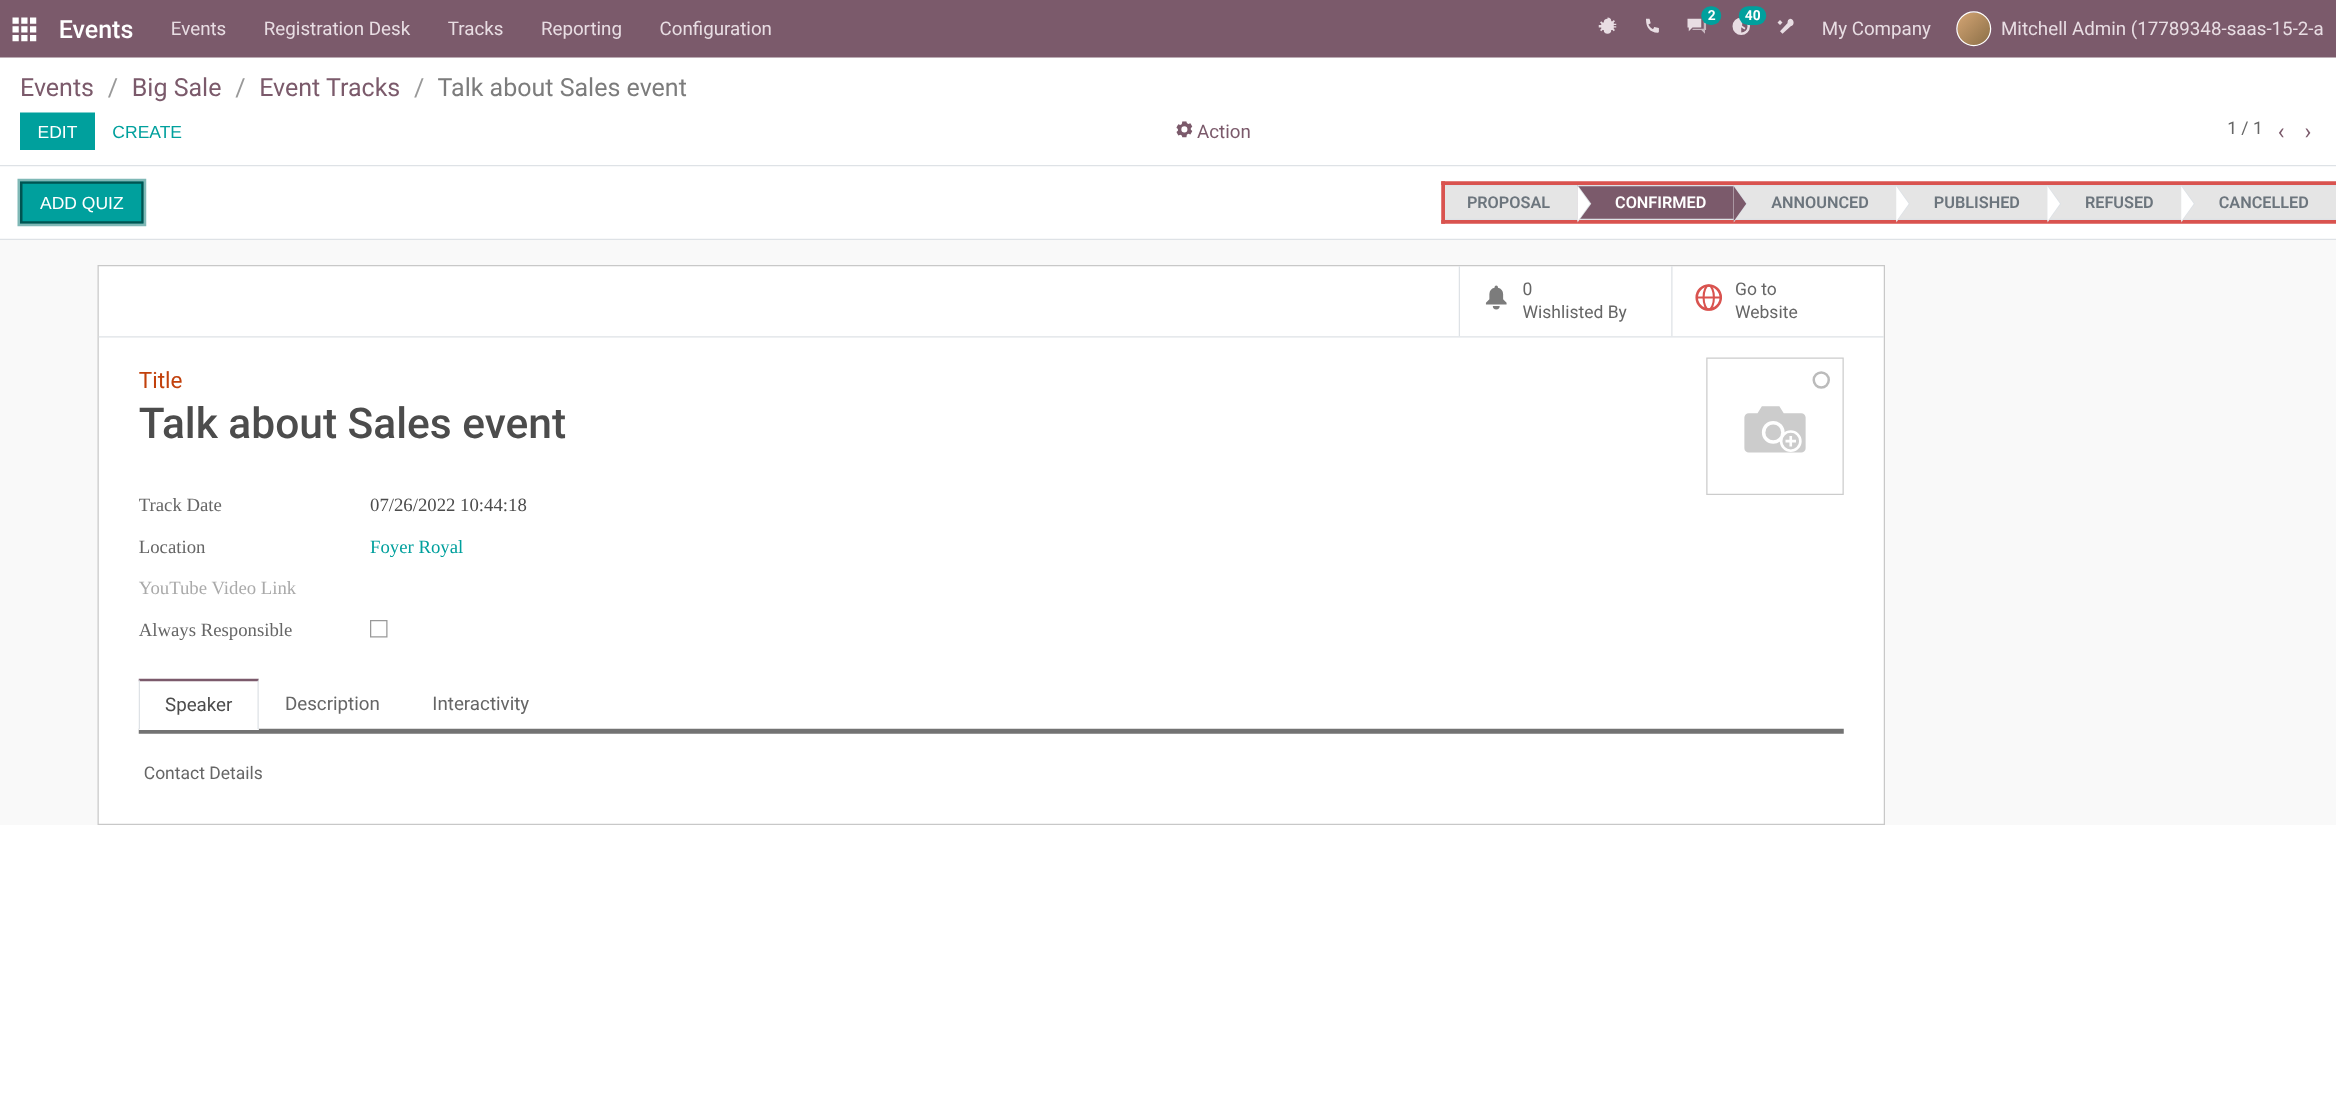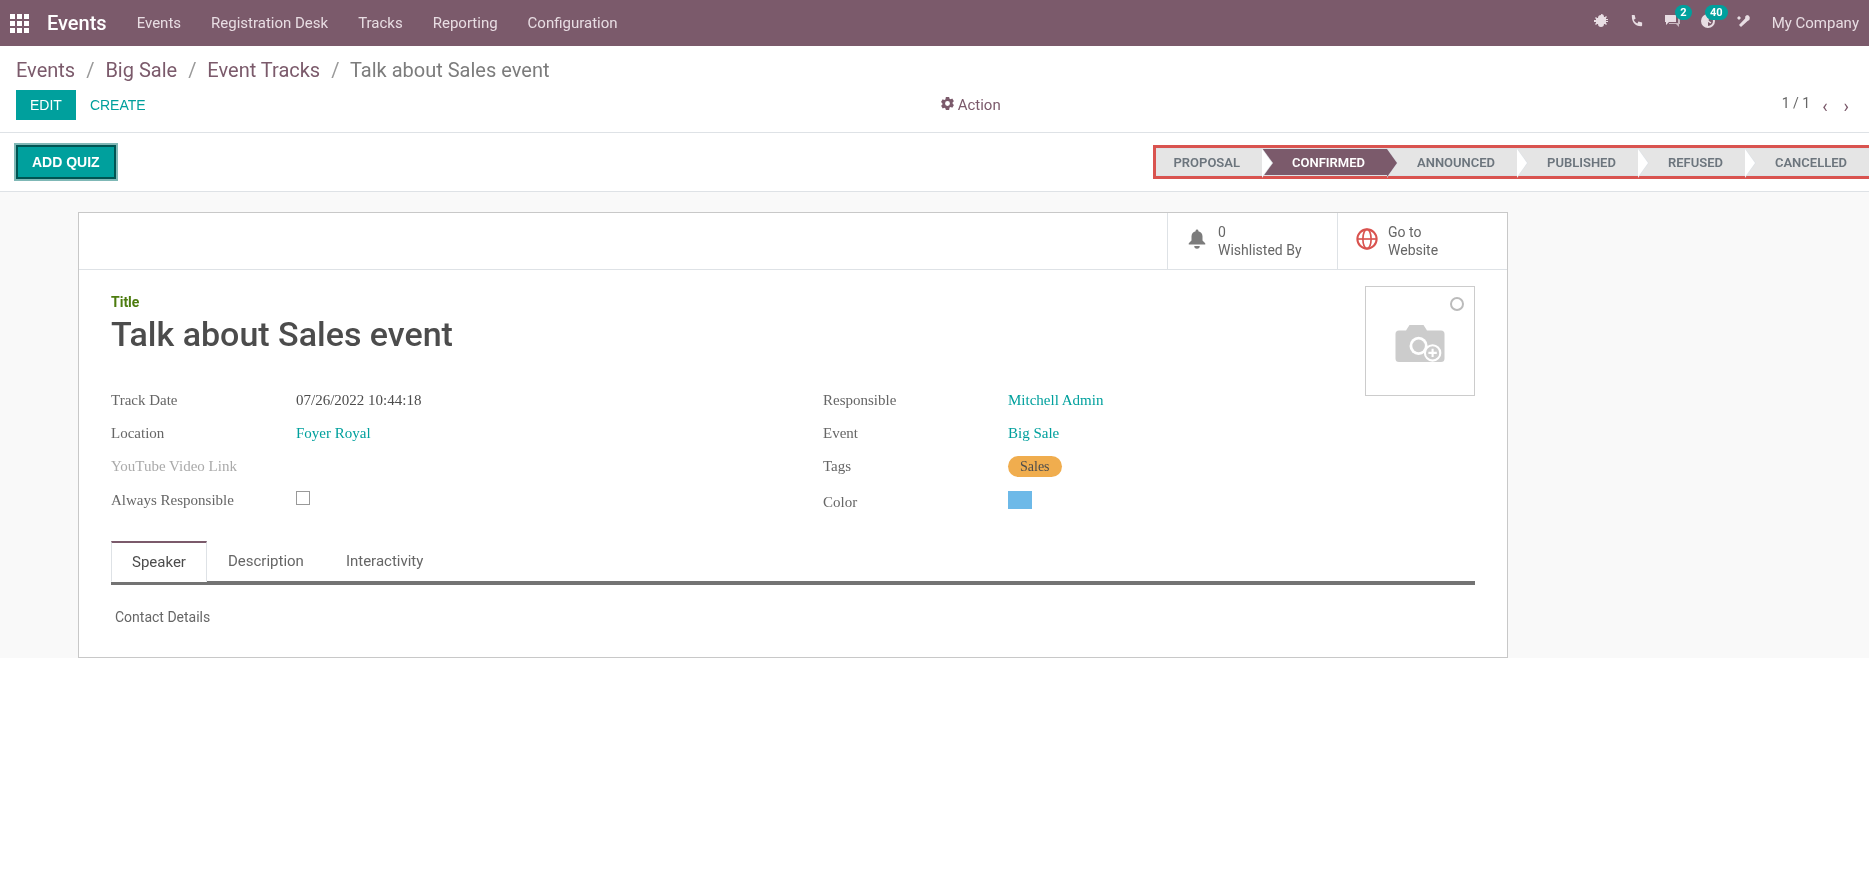--- a/index.html
+++ b/index.html
@@ -28,21 +28,21 @@
   
   .control-row { display: flex; align-items: center; padding: 6px 16px 12px 16px; border-bottom: 1px solid #dee2e6; }
   .btn-primary { background: #00a09d; color: #fff; border: none; padding: 7px 14px; font-size: 14px; font-weight: 500; cursor: pointer; }
   .btn-secondary { background: transparent; color: #00a09d; border: none; padding: 7px 14px; font-size: 14px; font-weight: 500; cursor: pointer; }
   .action-menu { color: #7b5a6b; font-size: 15px; cursor: pointer; display: flex; align-items: flex-end; gap: 4px; }
   .pager { margin-left: auto; display: flex; align-items: flex-start; gap: 8px; font-size: 14px; color: #666; }
   .pager-arrow { color: #7b5a6b; cursor: pointer; font-size: 18px; padding: 0 4px; }
 
   
   .statusbar-row { display: flex; align-items: center; padding: 12px 0 12px 16px; border-bottom: 1px solid #dee2e6; }
-  .btn-highlight { background: #00a09d; color: #fff; border: 2px solid #005452; padding: 7px 14px; font-size: 14px; font-weight: 700; cursor: pointer; outline: 2px solid #7fb8b6; }
+  .btn-highlight { background: #00a09d; color: #fff; border: 2px solid #005452; padding: 7px 14px; font-size: 14px; font-weight: 400; cursor: pointer; outline: 2px solid #7fb8b6; }
 
   
   .statusbar { margin-left: auto; display: flex; height: 34px; border: 3px solid #d9534f; border-right: none; padding: 0; }
   .stage { position: relative; display: flex; align-items: center; padding: 0 22px 0 30px; font-size: 13px; font-weight: 600; color: #6c757d; background: #e5e5e5; border-top: 1px solid #dee2e6; border-bottom: 1px solid #dee2e6; cursor: pointer; }
   .stage:first-child { padding-left: 18px; }
   .stage::after { content: ''; position: absolute; right: -10px; top: 0; bottom: 0; width: 0; height: 0; border-top: 14px solid transparent; border-bottom: 14px solid transparent; border-left: 10px solid #fff; z-index: 2; }
   .stage::before { content: ''; position: absolute; right: -11px; top: -1px; bottom: -1px; width: 0; height: 0; border-top: 15px solid transparent; border-bottom: 15px solid transparent; border-left: 11px solid #dee2e6; z-index: 1; }
   .stage.active { background: #7b5a6b; color: #fff; }
   .stage.active::after { border-left-color: #7b5a6b; }
   .stage:last-child::after, .stage:last-child::before { display: none; }
@@ -50,21 +50,21 @@
   
   .form-wrap { background: #f9f9f9; padding: 20px 0 0 78px; }
   .sheet { background: #fff; border: 1px solid #c8c8c8; max-width: 1430px; }
   .button-box { display: flex; justify-content: flex-end; border-bottom: 1px solid #dee2e6; }
   .stat-btn { display: flex; align-items: center; gap: 10px; padding: 10px 18px; border-left: 1px solid #dee2e6; cursor: pointer; min-width: 170px; }
   .stat-btn .ico { color: #7c7c7c; font-size: 22px; }
   .stat-btn .ico.globe { color: #d9534f; }
   .stat-btn .txt { display: flex; flex-direction: column; line-height: 1.3; color: #666; font-size: 14px; }
 
   .sheet-body { padding: 24px 32px; position: relative; }
-  .title-label { color: #4d7c0f; font-size: 14px; margin-bottom: 4px; font-weight: bold; }
+  .title-label { color: #c2410c; font-size: 18px; margin-bottom: 4px; }
   .title-value { font-size: 34px; font-weight: 500; color: #4c4c4c; margin-bottom: 30px; }
 
   .image-box { position: absolute; right: 32px; top: 16px; width: 110px; height: 110px; border: 1px solid #ccc; display: flex; align-items: center; justify-content: center; background: #fff; }
   .image-box svg { width: 70px; height: 60px; fill: #ccc; }
   .status-dot { position: absolute; right: 10px; top: 10px; width: 14px; height: 14px; border: 2px solid #bbb; border-radius: 50%; background: #fff; }
 
   .fields { display: flex; gap: 60px; }
   .col { flex: 1; }
   .field-row { display: flex; padding: 8px 0; align-items: center; font-family: Liberation Serif, serif; }
   .field-label { width: 185px; color: #666; font-size: 15px; }
@@ -129,20 +129,24 @@
           <path d="M8 3v5l3 2" stroke="currentColor" stroke-width="1.5" fill="none"></path>
         </svg>
       <span class="badge">40</span>
     </div>
     <div class="sys-icon">
       <svg width="16" height="16" viewBox="0 0 16 16" fill="currentColor">
           <path d="M11 2a3 3 0 01.6 5.9L5 14l-2-2 6.1-6.6A3 3 0 0111 2zM3 3l2 2-2 2-2-2z"></path>
         </svg>
     </div>
     <div class="company">My Company</div>
+    <div class="user">
+      <div class="avatar"></div>
+      <span>Mitchell Admin (17789348-saas-15-2-a</span>
+    </div>
   </div>
 </div>
 
 <div class="breadcrumb-row">
   <div class="breadcrumb">
     <a>Events</a>
     <span class="sep">/</span>
     <a>Big Sale</a>
     <span class="sep">/</span>
     <a>Event Tracks</a>
@@ -239,38 +243,20 @@
           </div>
           <div class="field-row">
             <div class="field-label muted">YouTube Video Link</div>
             <div class="field-value"></div>
           </div>
           <div class="field-row">
             <div class="field-label">Always Responsible</div>
             <div class="field-value"><span class="checkbox-box"></span></div>
           </div>
         </div>
-        <div class="col">
-          <div class="field-row">
-            <div class="field-label">Responsible</div>
-            <div class="field-value link">Mitchell Admin</div>
-          </div>
-          <div class="field-row">
-            <div class="field-label">Event</div>
-            <div class="field-value link">Big Sale</div>
-          </div>
-          <div class="field-row">
-            <div class="field-label">Tags</div>
-            <div class="field-value"><span class="tag-pill">Sales</span></div>
-          </div>
-          <div class="field-row">
-            <div class="field-label">Color</div>
-            <div class="field-value"><span class="color-swatch"></span></div>
-          </div>
-        </div>
       </div>
 
       <div class="tabs">
         <div class="tab active">Speaker</div>
         <div class="tab">Description</div>
         <div class="tab">Interactivity</div>
       </div>
       <div class="tab-content">
         <div class="section-title">Contact Details</div>
       </div>

